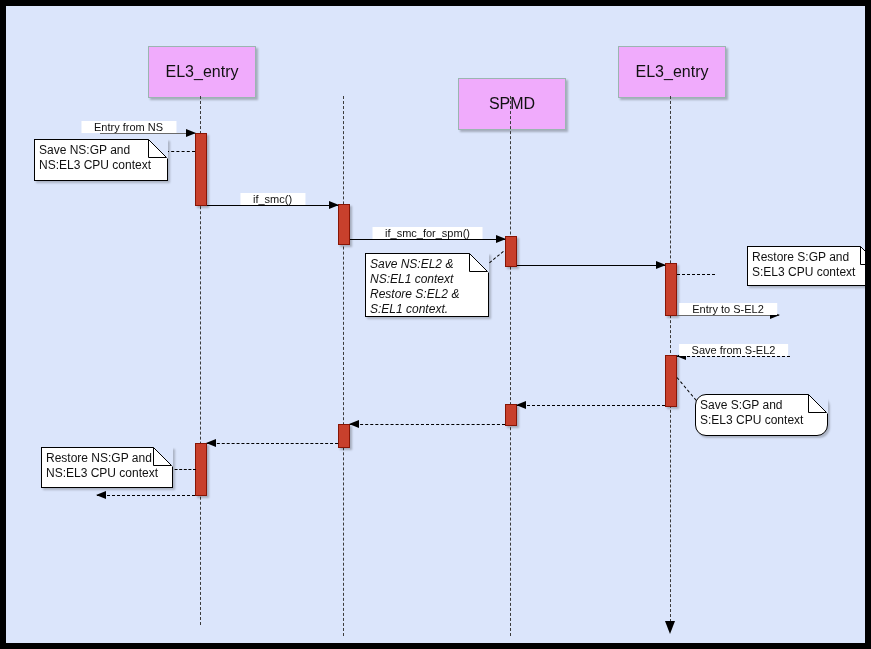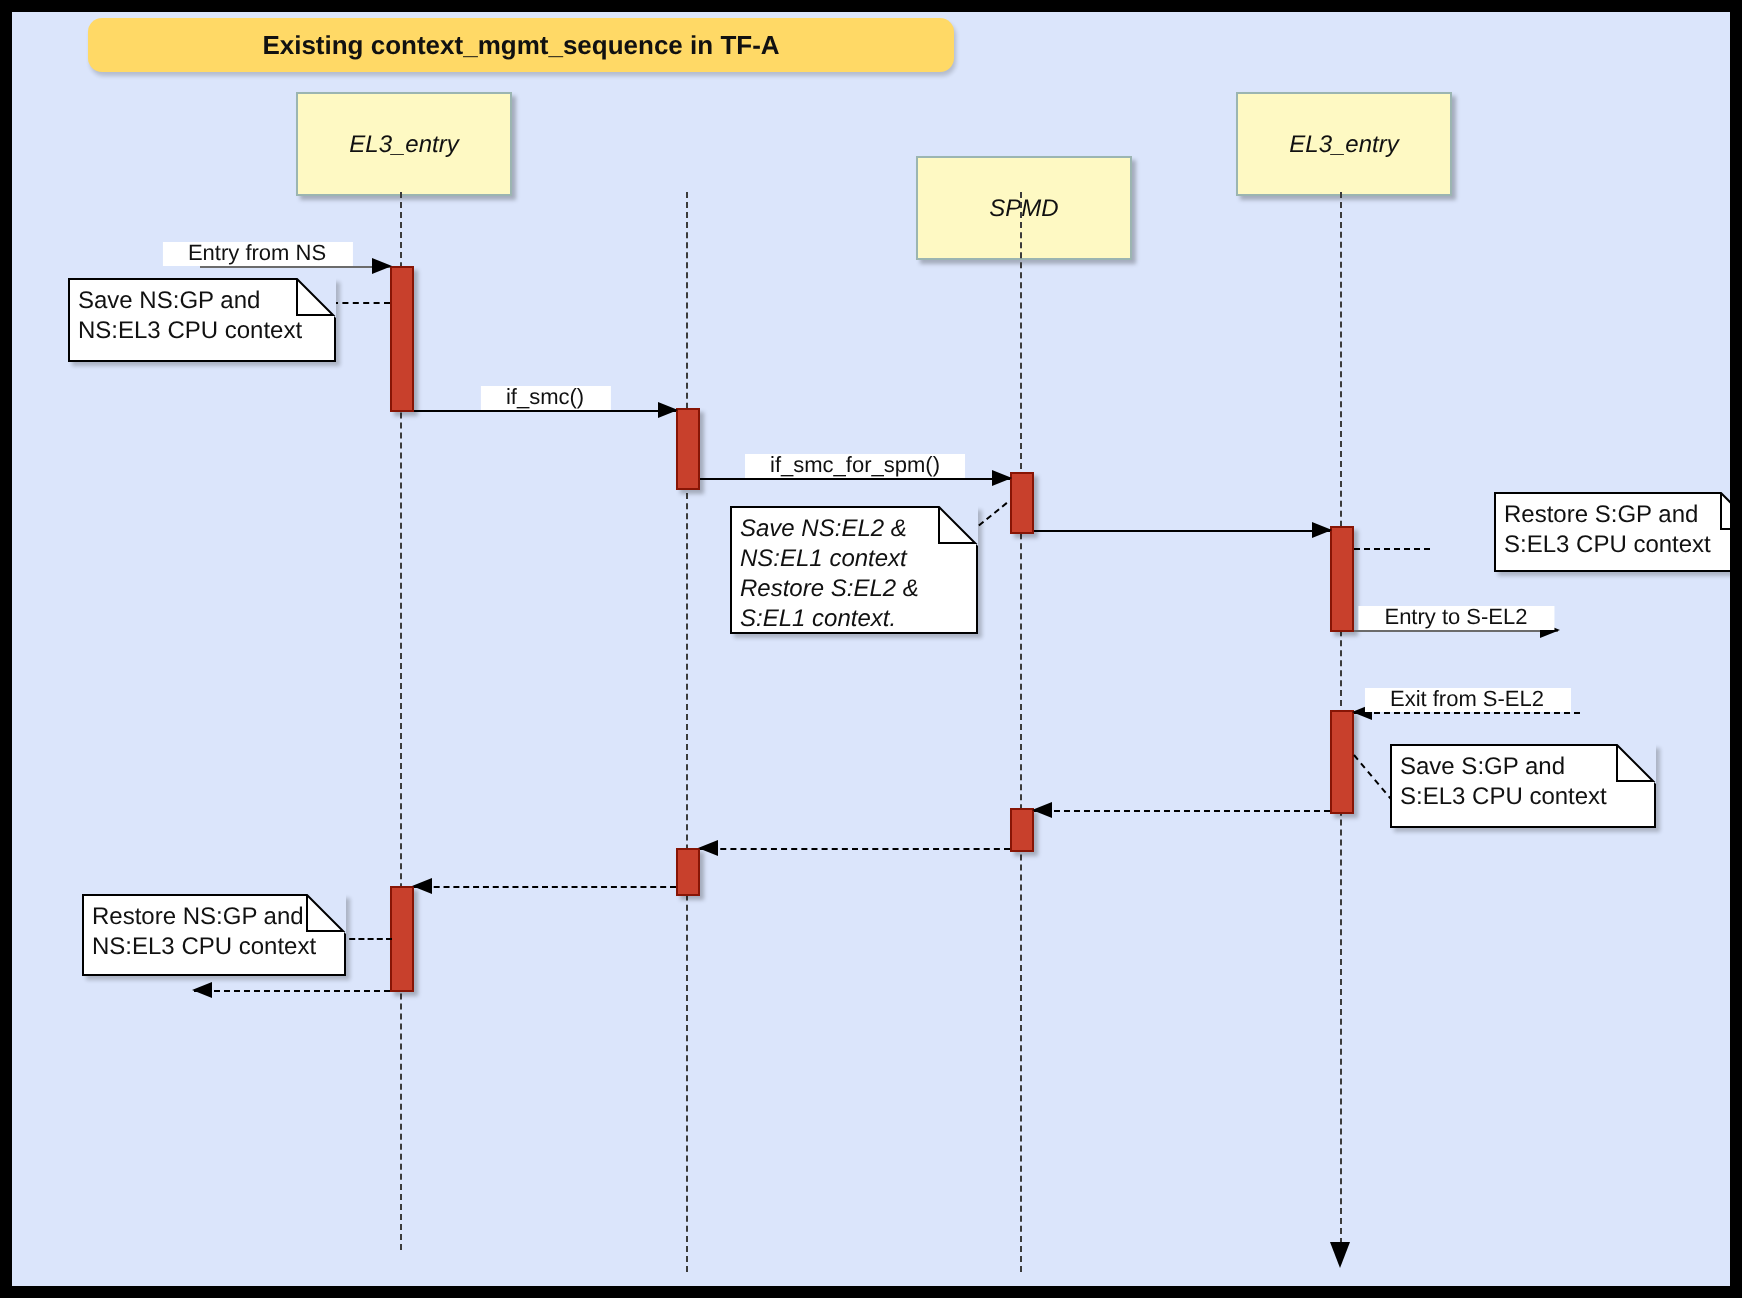--- a/index.html
+++ b/index.html
@@ -3,23 +3,23 @@
 <meta charset="utf-8">
 <style>
   html,body{margin:0;padding:0;background:#fff;}
   .frame{position:relative;width:871px;height:649px;background:#000;font-family:"Liberation Sans",sans-serif;}
   .canvas{position:absolute;left:6px;top:6px;width:859px;height:637px;background:#dbe5fb;overflow:hidden;}
 
   .title{position:absolute;left:38px;top:3px;width:433px;height:27px;background:#ffd966;
          border-radius:7px;display:flex;align-items:center;justify-content:center;
          font-size:13px;font-weight:bold;color:#111;box-shadow:1px 2px 2px rgba(0,0,0,.18);}
 
-  .head{position:absolute;top:40px;width:106px;height:50px;background:#fef9c3;border:1px solid #9bb5b1;
+  .head{position:absolute;top:40px;width:106px;height:50px;background:#f0abfc;border:1px solid #9bb5b1;
         box-shadow:2px 2px 2px rgba(0,0,0,.25);display:flex;align-items:center;justify-content:center;
-        font-size:12px;color:#111;font-style:italic;}
+        font-size:16px;color:#111;}
 
   .life{position:absolute;width:0;border-left:1px dashed #3b3b3b;}
 
   .act{position:absolute;width:12px;background:#c8402c;border:1px solid #871505;box-sizing:border-box;
        box-shadow:2px 2px 2px rgba(0,0,0,.25);}
 
   .msg{position:absolute;height:0;border-top:1px solid #000;}
   .msg.dashed{border-top-style:dashed;}
   .msg.gray{border-top-color:#6b6b6b;}
   .head-r{position:absolute;right:-1px;top:-5px;width:0;height:0;
@@ -37,21 +37,20 @@
 
   .down-arrow{position:absolute;width:0;height:0;border-left:5.5px solid transparent;
               border-right:5.5px solid transparent;border-top:13px solid #000;}
 </style>
 </head>
 <body>
 
 <div class="frame">
   <div class="canvas">
 
-    <div class="title">Existing context_mgmt_sequence in TF-A</div>
 
     <div class="head" style="left:142px;">
       <span>EL3_entry</span>
     </div>
     <div class="head" style="left:452px;margin-top:32px;">
       <span>SPMD</span>
     </div>
     <div class="head" style="left:612px;">
       <span>EL3_entry</span>
     </div>
@@ -90,21 +89,21 @@
       <span class="head-r"></span>
     </div>
 
     <div class="msg gray" style="left:671px;top:309px;width:102px;">
       <span class="head-r"></span>
       <span class="mlabel">Entry to S-EL2</span>
     </div>
 
     <div class="msg dashed" style="left:671px;top:350px;width:113px;">
       <span class="head-l"></span>
-      <span class="mlabel">Exit from S-EL2</span>
+      <span class="mlabel">Save from S-EL2</span>
     </div>
 
     <div class="msg dashed" style="left:511px;top:399px;width:148px;">
       <span class="head-l"></span>
     </div>
 
     <div class="msg dashed" style="left:344px;top:418px;width:155px;">
       <span class="head-l"></span>
     </div>
 
@@ -144,21 +143,21 @@
 
     <div class="note" style="left:709px;top:240px;width:131px;height:38px;margin-left:32px;">
       <svg class="fold" width="20" height="20">
         <path d="M0,0 L20,0 L20,20 Z" fill="#dbe5fb"></path>
         <path d="M0.5,0.5 L18.5,18.5 L0.5,18.5 Z" fill="#ffffff" stroke="#000000" stroke-width="1"></path>
       </svg>
       <div class="ntext">Restore S:GP and
 S:EL3 CPU context</div>
     </div>
 
-    <div class="note" style="left:689px;top:366px;width:131px;height:40px;">
+    <div class="note" style="left:689px;top:388px;width:131px;height:40px;border-radius:11px;">
       <svg class="fold" width="20" height="20">
         <path d="M0,0 L20,0 L20,20 Z" fill="#dbe5fb"></path>
         <path d="M0.5,0.5 L18.5,18.5 L0.5,18.5 Z" fill="#ffffff" stroke="#000000" stroke-width="1"></path>
       </svg>
       <div class="ntext">Save S:GP and
 S:EL3 CPU context</div>
     </div>
 
 
     <div class="note" style="left:35px;top:441px;width:130px;height:39px;">

